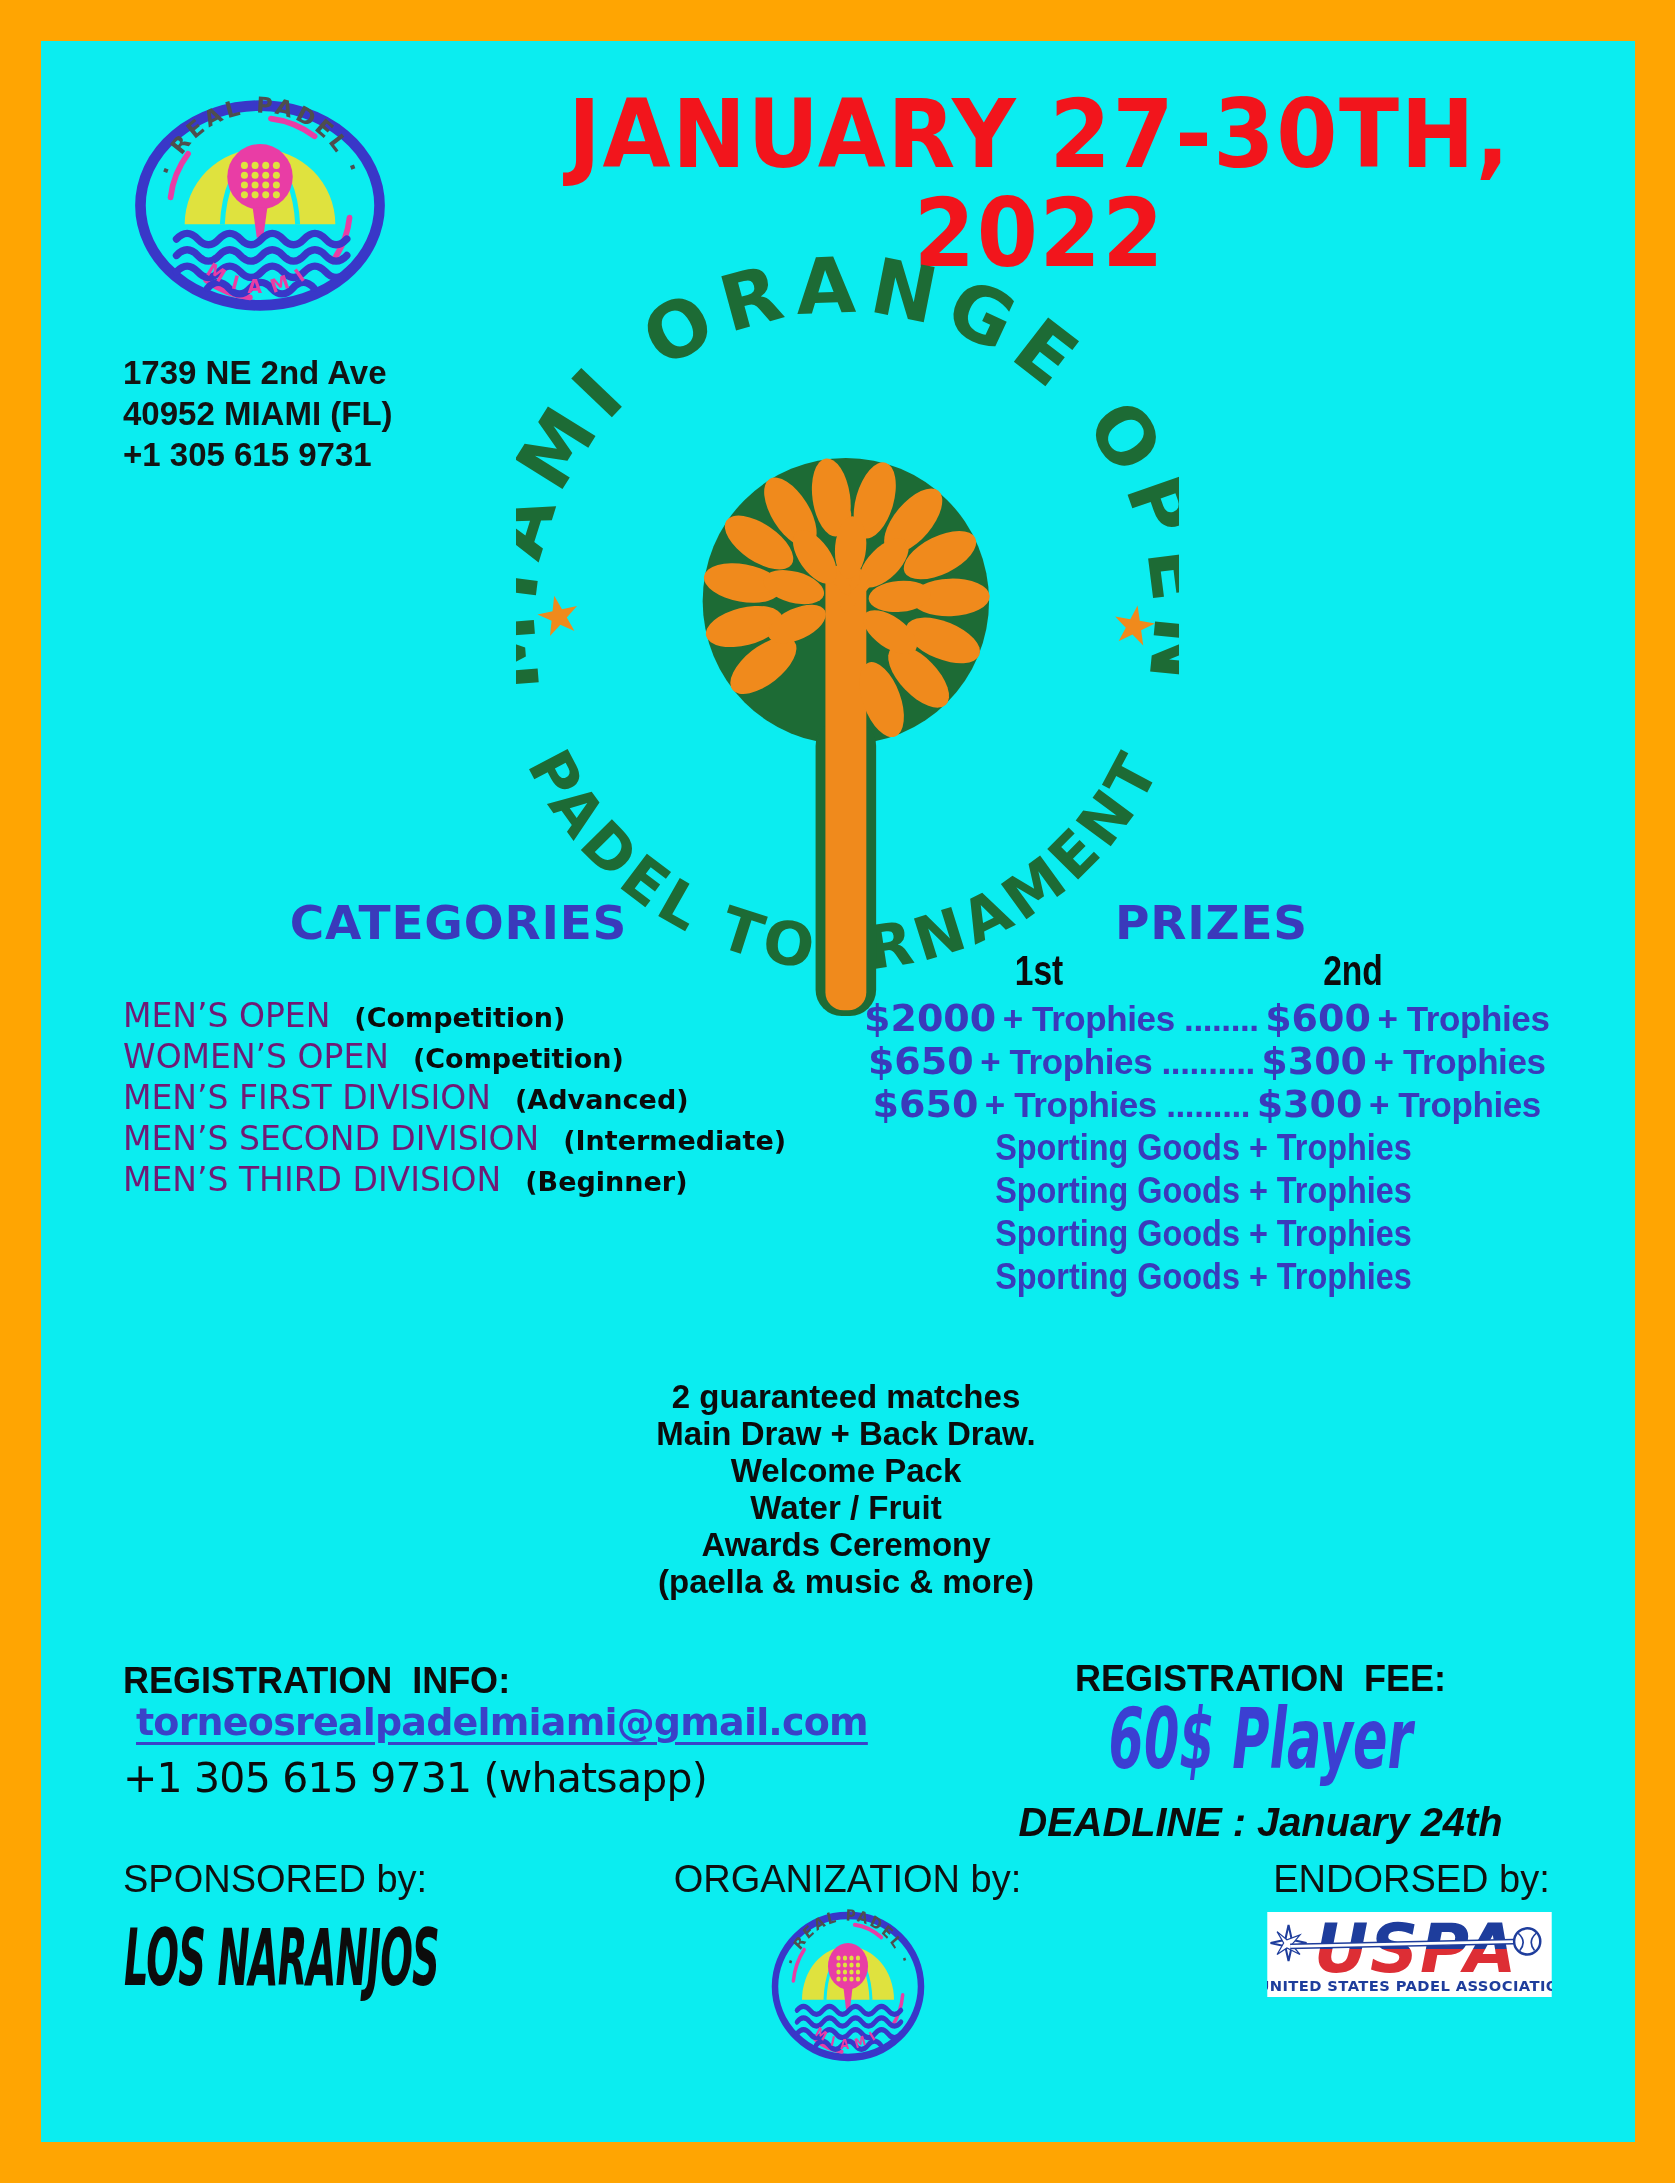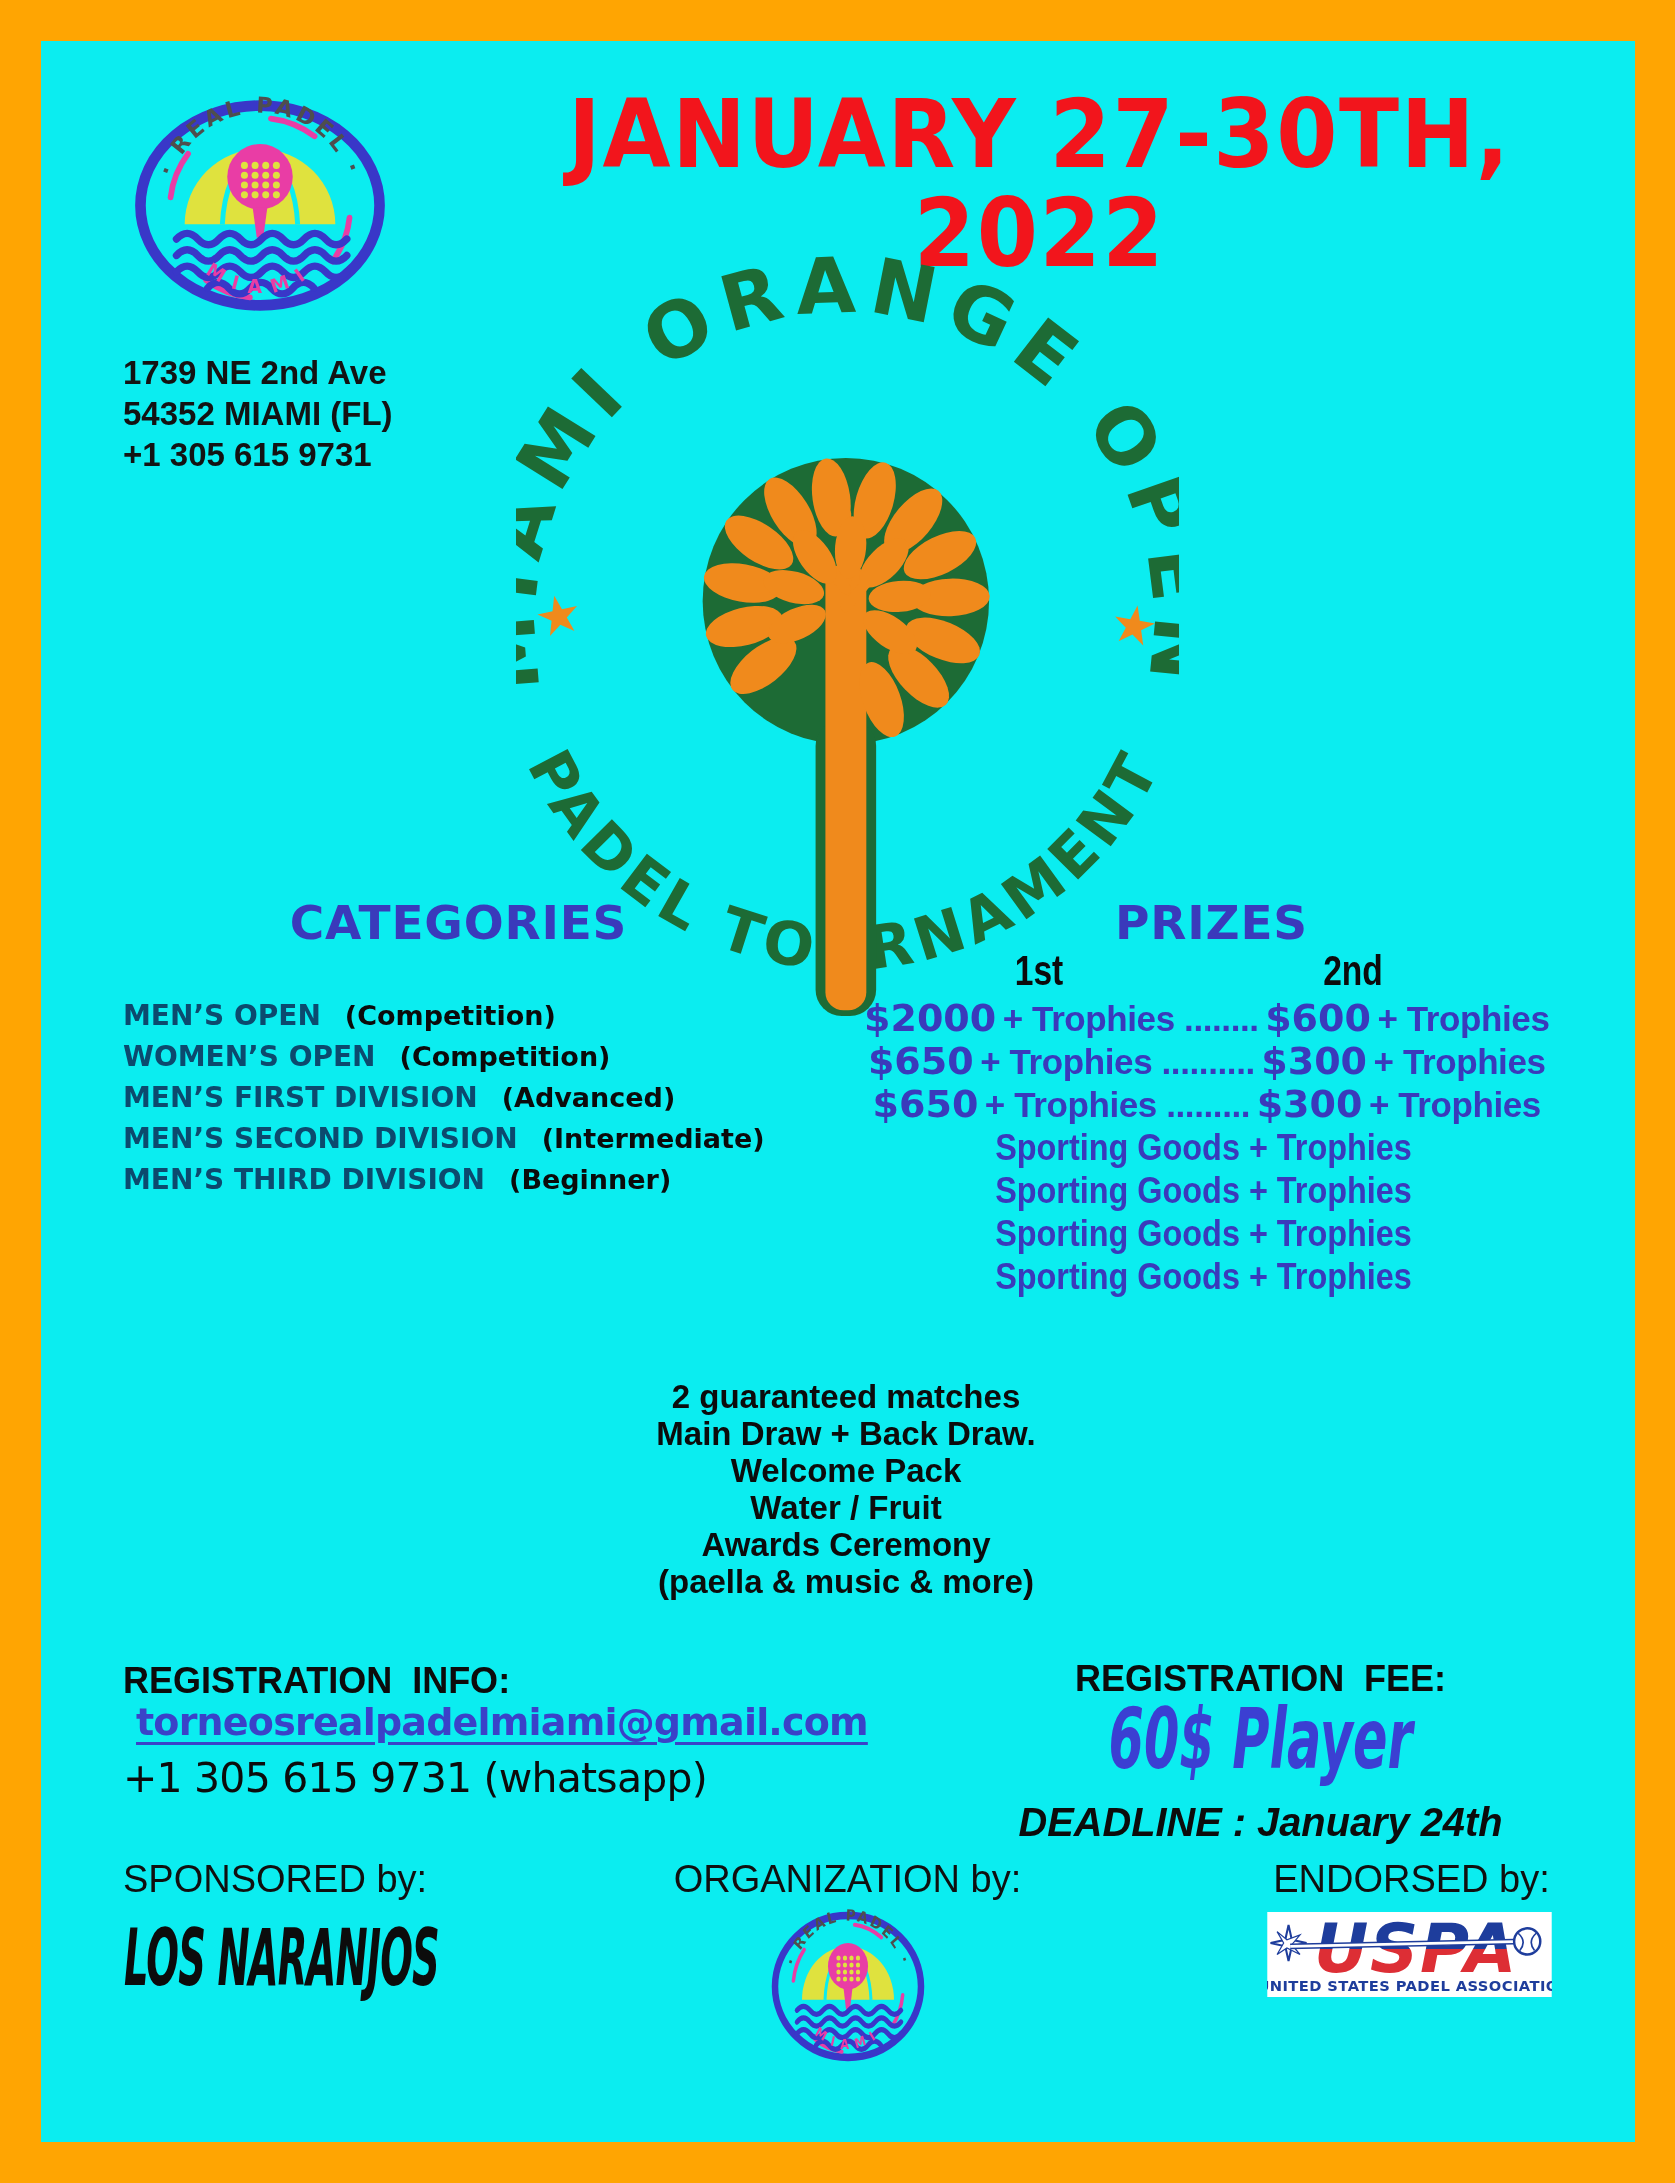--- a/index.html
+++ b/index.html
@@ -28,21 +28,21 @@
   .col-heading {
     font-family:"DejaVu Sans", sans-serif; font-weight:800; font-size:47px;
     color:#3A3ABB; text-align:center; width:573px; letter-spacing:0.8px;
   }
   .place { top:946px; width:164px; text-align:center; font-weight:700; font-size:43px;
            color:#0c0c0c; transform:scaleX(.78); }
 
   
   .categories { left:123px; top:995px; }
   .cat-row { height:41px; line-height:41px; white-space:nowrap; }
-  .cat-name { font-family:"DejaVu Sans", sans-serif; font-weight:700; font-size:28px; color:#0c4a6e; }
+  .cat-name { font-family:"DejaVu Sans", sans-serif; font-weight:400; font-size:33px; color:#701a75; }
   .cat-level { font-family:"DejaVu Sans", sans-serif; font-weight:700; font-size:27px; color:#0b0b0b; margin-left:24px; }
 
   
   .prizes-list { left:827px; top:997px; width:753px; color:#3A3ABB; }
   .prize-row { height:43px; line-height:43px; text-align:center; white-space:nowrap; }
   .amt { font-family:"DejaVu Sans", sans-serif; font-weight:700; font-size:38px; }
   .tro { font-weight:600; font-size:35px; letter-spacing:-0.4px; }
   .goods { display:inline-block; transform:scaleX(.9); font-weight:600; font-size:36px; }
   .prize-row .amt { margin:0 6.5px; }
 
@@ -116,21 +116,21 @@
   <text font-size="27" font-weight="bold" fill="#4E4E4E" letter-spacing="4.5" text-anchor="middle">
     <textPath href="#a_top" startOffset="50%">· REAL PADEL ·</textPath>
   </text>
   <text font-size="23" font-weight="bold" fill="#E93DA5" letter-spacing="13" text-anchor="middle">
     <textPath href="#a_bot" startOffset="50%">MIAMI</textPath>
   </text>
 </svg>
 
 <div class="abs address">
   <div>1739 NE 2nd Ave</div>
-  <div>54352 MIAMI (FL)</div>
+  <div>40952 MIAMI (FL)</div>
   <div>+1 305 615 9731</div>
 </div>
 
 <svg class="abs" style="left:516px;top:237px;" width="663" height="806" viewBox="0 0 810 985">
   <defs>
     <path id="arcTop" d="M 45.8 599.3 A 378 378 0 1 1 756.2 599.3" fill="none"></path>
     <path id="arcBottom" d="M 1.6 615.4 A 425 425 0 0 0 800.4 615.4" fill="none"></path>
     <ellipse id="lf" rx="23" ry="48" fill="#F08A1C"></ellipse>
     <ellipse id="lfs" rx="19" ry="38" fill="#F08A1C"></ellipse>
   </defs>

